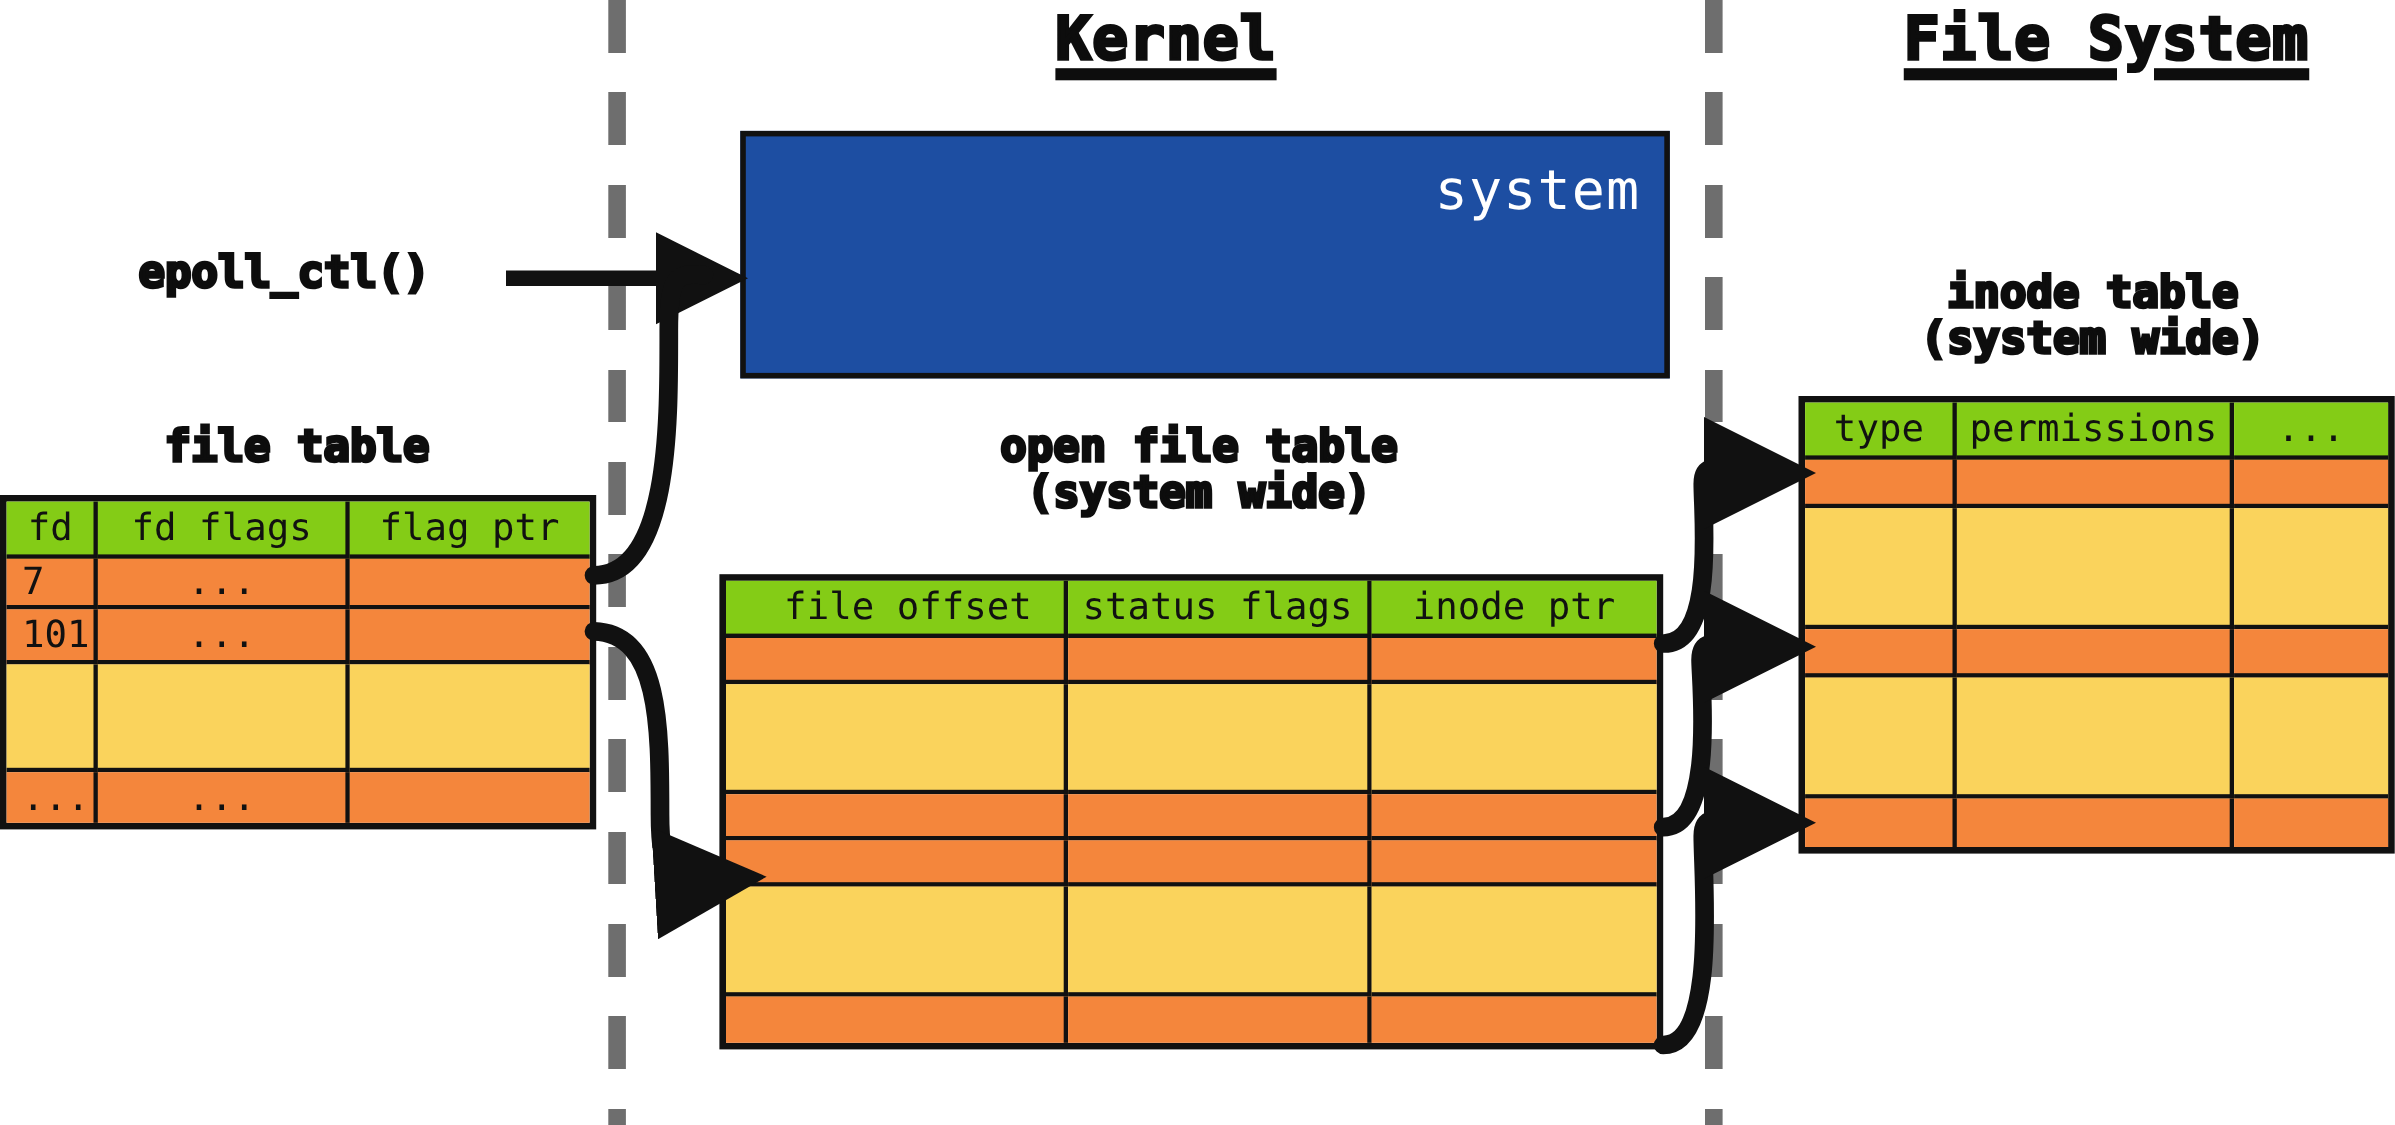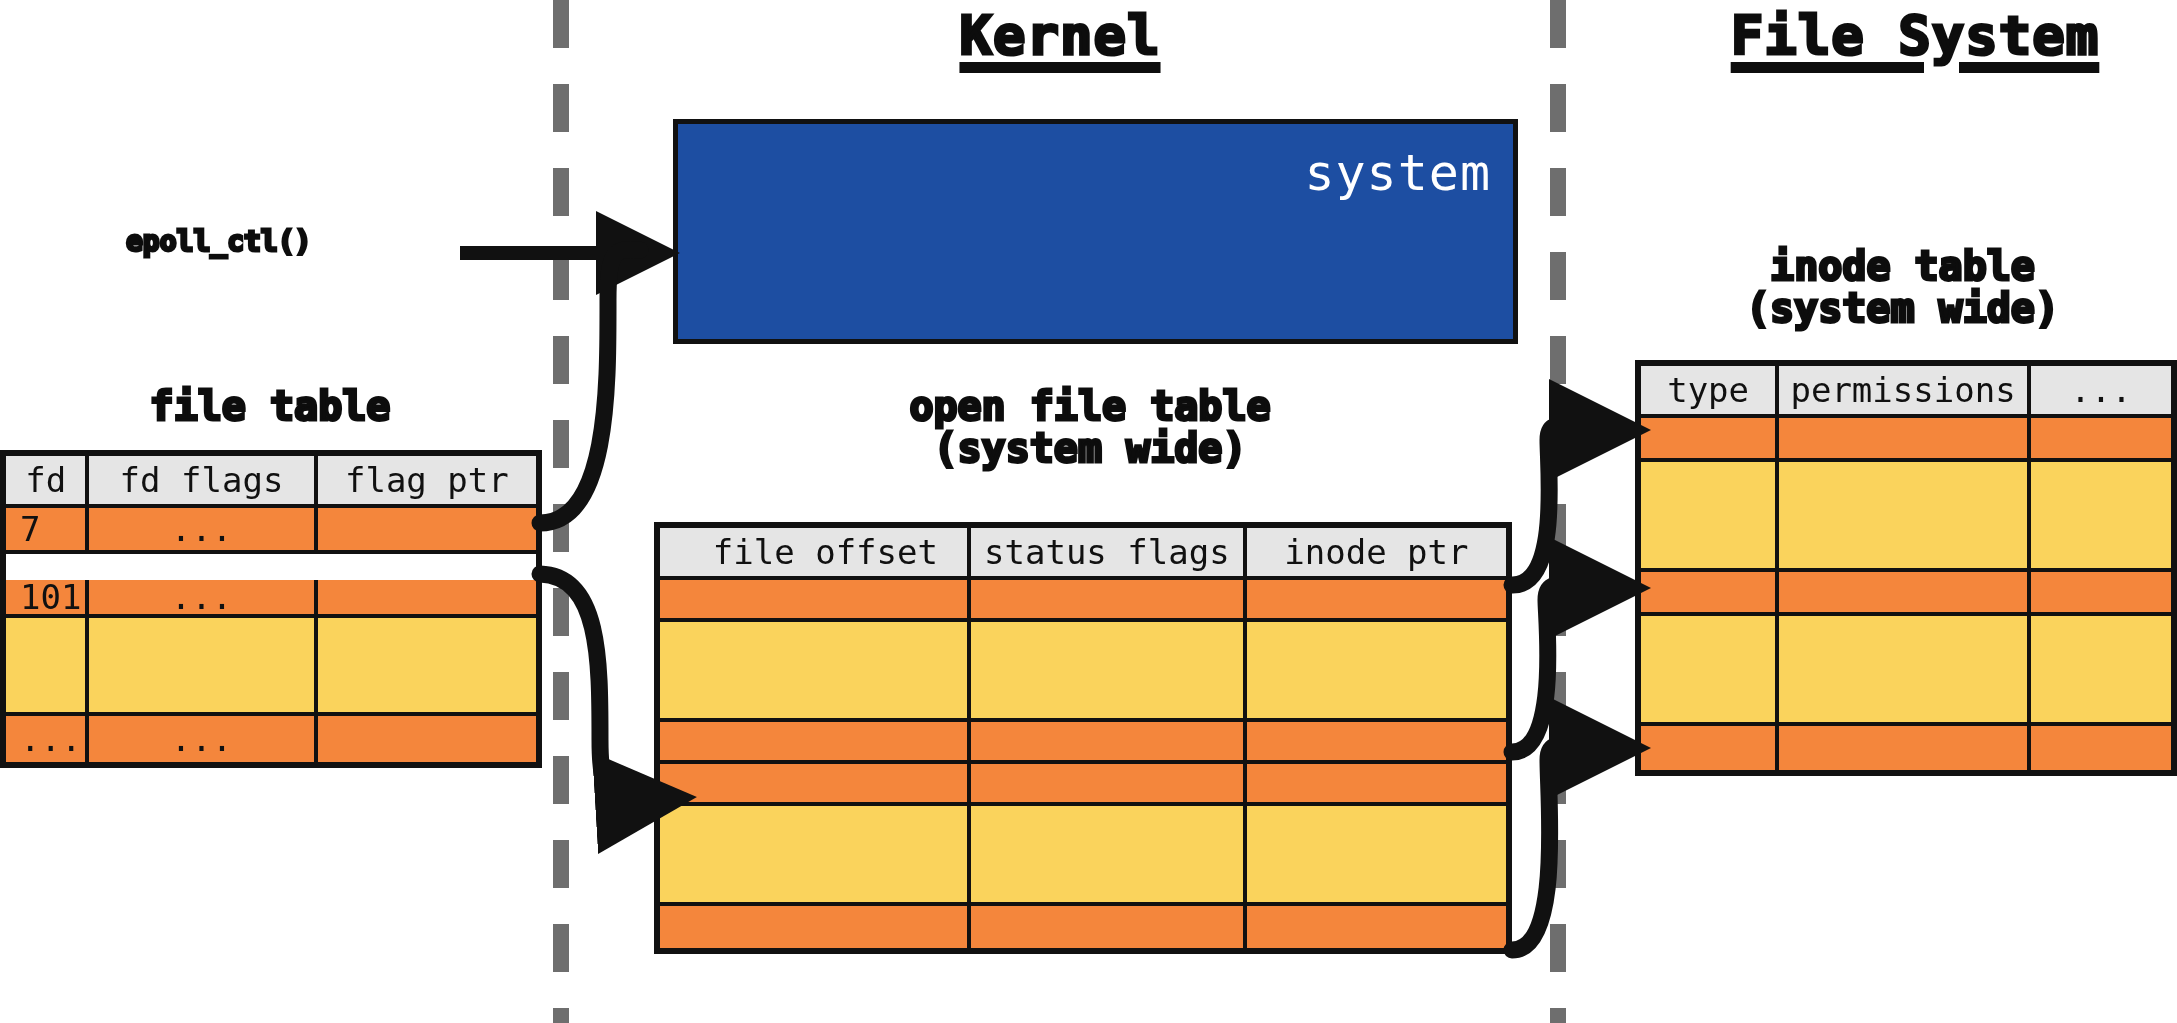--- a/index.html
+++ b/index.html
@@ -81,21 +81,21 @@
     display:flex;
     align-items:center;
     justify-content:center;
     font-family:"DejaVu Sans Mono","Liberation Mono",monospace;
     font-size:34px;
     color:#111;
     overflow:hidden;
   }
   .trow .tcell:last-child{border-right:none;}
   .trow:last-child .tcell{border-bottom:none;}
-  .hdr .tcell{background:#e5e5e5;font-size:34px;}
+  .hdr .tcell{background:#84cc16;font-size:34px;}
   .r-orange .tcell{background:#F4863C;}
   .r-yellow .tcell{background:#FAD35C;}
   .lcell{justify-content:flex-start;padding-left:14px;}
 
   
   svg.wires{position:absolute;left:0;top:0;width:2177px;height:1023px;pointer-events:none;}
 </style>
 </head>
 <body>
 
@@ -106,21 +106,21 @@
 
   <div class="sec-title" style="left:910px;top:4px;width:300px;">Kernel</div>
 
   <div class="divider" style="left:553px;"></div>
   <div class="divider" style="left:1550px;"></div>
 
   <div class="epoll-box" style="left:673px;top:119px;width:845px;height:225px;">
     <div class="epoll-label">system</div>
   </div>
 
-  <div style="position:absolute;left:126px;top:225px;font-size:28px;font-weight:bold;
+  <div style="position:absolute;left:126px;top:225px;font-size:40px;font-weight:bold;
               font-family:'DejaVu Sans Mono','Liberation Mono',monospace;color:#0d0d0d;
               -webkit-text-stroke:3px #0d0d0d;white-space:nowrap;">epoll_ctl()</div>
 
   <div class="tbl-caption" style="left:0px;top:385px;width:540px;">
     <div>file table</div>
   </div>
 
   <div class="tbl-caption" style="left:660px;top:385px;width:860px;">
     <div>open file table</div>
     <div>(system wide)</div>
@@ -135,21 +135,21 @@
       <div class="trow hdr" style="height: 52px;">
         <div class="tcell" style="width: 80px; flex: 1 1 80px;">fd</div>
         <div class="tcell" style="width: 225px; flex: 1 1 225px;">fd flags</div>
         <div class="tcell" style="width: 215px; flex: 1 1 215px;">flag ptr</div>
       </div>
       <div class="trow r-orange" style="height: 46px;">
         <div class="tcell lcell" style="width: 80px; flex: 1 1 80px;">7</div>
         <div class="tcell" style="width: 225px; flex: 1 1 225px;">...</div>
         <div class="tcell" style="width: 215px; flex: 1 1 215px;"></div>
       </div>
-      <div class="trow r-orange" style="height: 38px; margin-top: 26px;">
+      <div class="trow r-orange" style="height: 50px;">
         <div class="tcell lcell" style="width: 80px; flex: 1 1 80px;">101</div>
         <div class="tcell" style="width: 225px; flex: 1 1 225px;">...</div>
         <div class="tcell" style="width: 215px; flex: 1 1 215px;"></div>
       </div>
       <div class="trow r-yellow" style="height: 98px;">
         <div class="tcell lcell" style="width: 80px; flex: 1 1 80px;"></div>
         <div class="tcell" style="width: 225px; flex: 1 1 225px;"></div>
         <div class="tcell" style="width: 215px; flex: 1 1 215px;"></div>
       </div>
       <div class="trow r-orange" style="height: 46px;">

